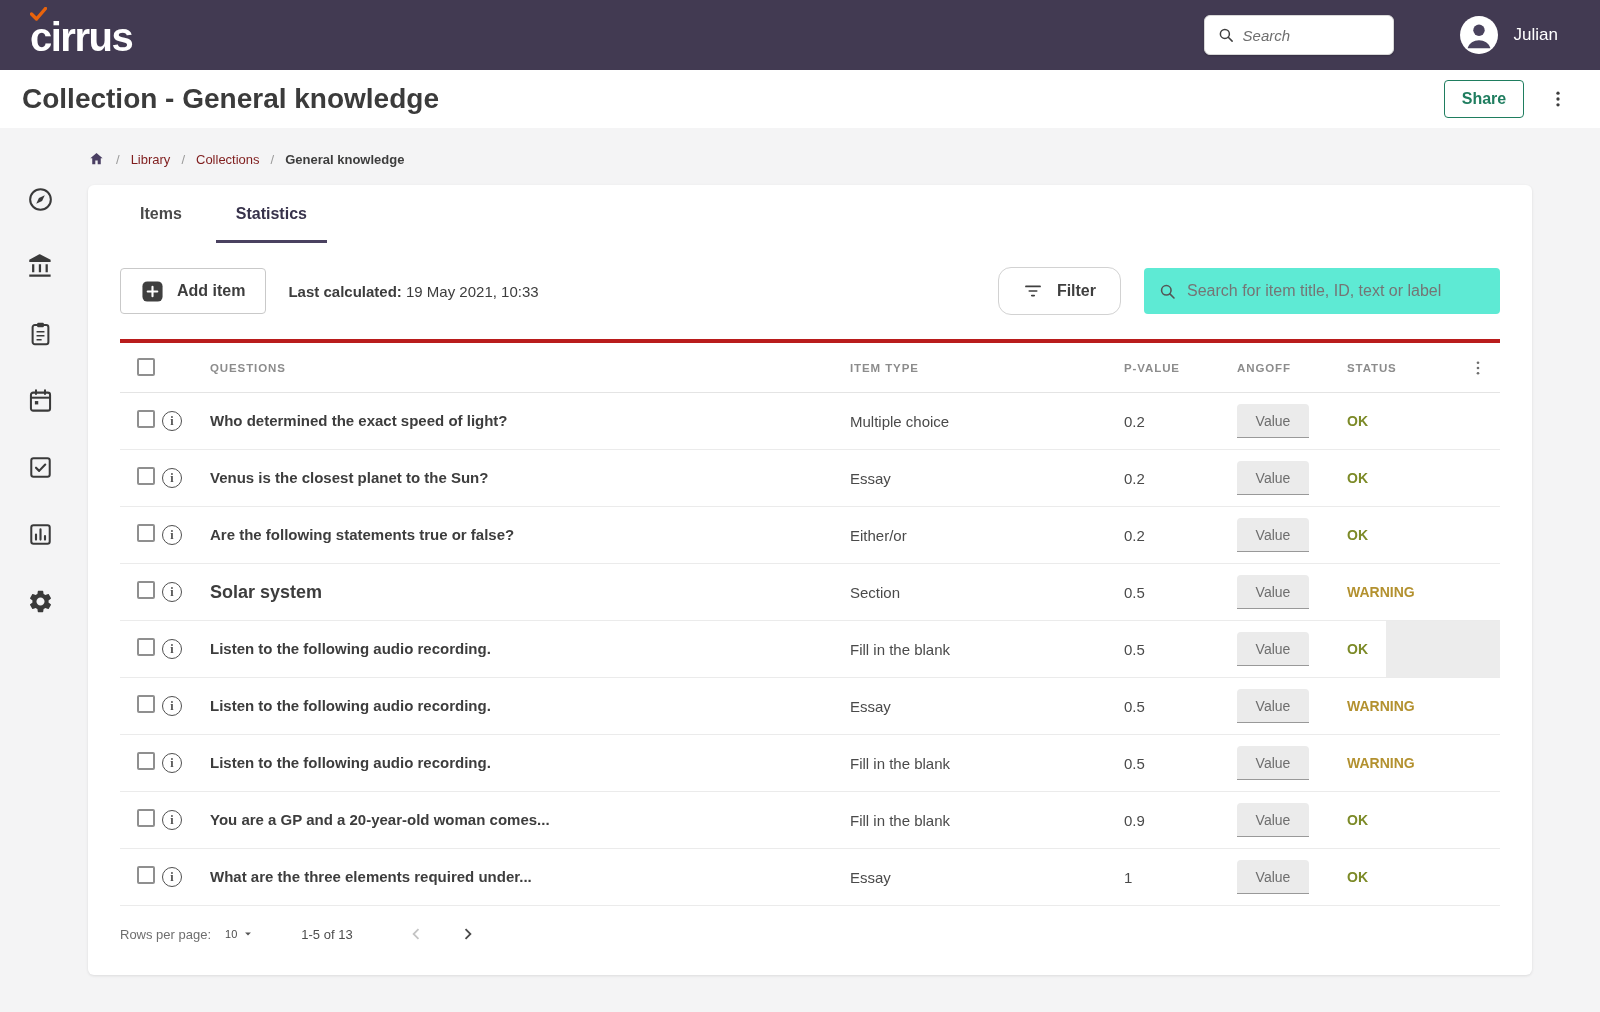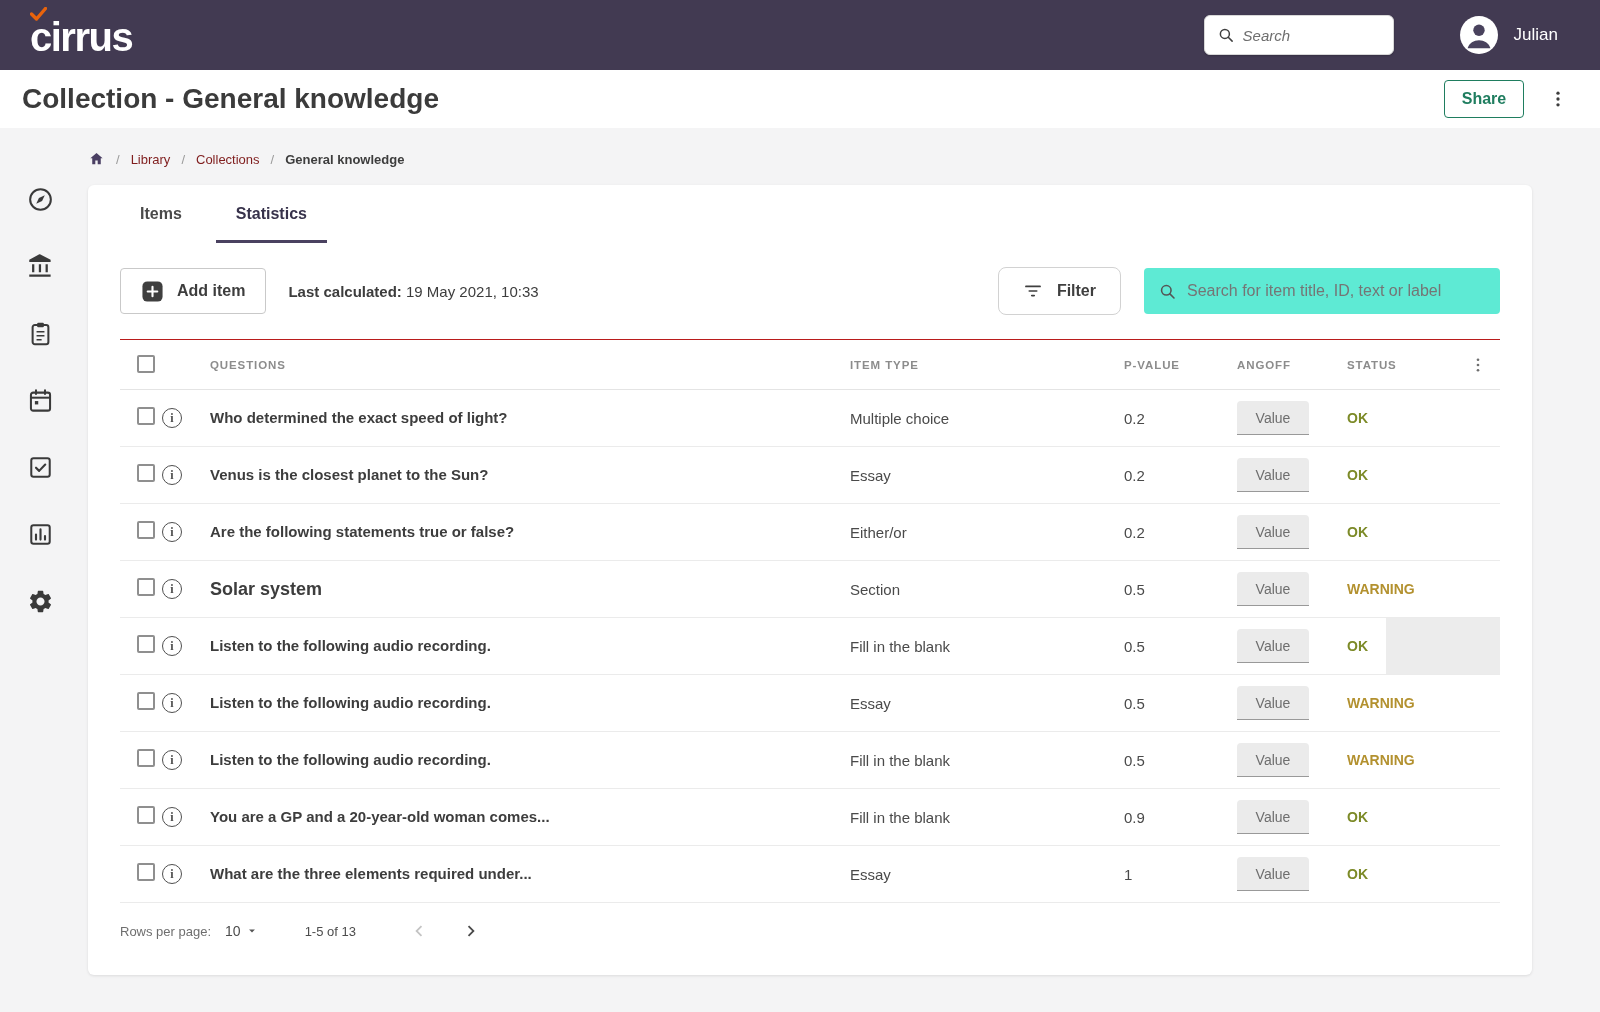--- a/index.html
+++ b/index.html
@@ -51,29 +51,29 @@
     position:relative; background:none; border:none; cursor:pointer; font-family:"Liberation Sans",sans-serif; margin-right:14px; }
   .tab.active { color:#37324b; }
   .tab.active::after { content:""; position:absolute; left:0; right:0; bottom:0; height:3px; background:var(--tab); }
 
   
   .toolbar { display:flex; align-items:center; padding:24px 32px 0; }
   .add-item { height:46px; border:1px solid #c9c9c9; border-radius:4px; background:#fff; padding:0 20px;
     display:flex; align-items:center; gap:13px; font-size:16px; font-weight:700; color:#3d3d3d; cursor:pointer; font-family:"Liberation Sans",sans-serif; }
   .last-calc { margin-left:22px; font-size:15px; color:#3d3d3d; }
   .last-calc b { font-weight:700; }
-  .filter-btn { margin-left:auto; height:48px; border:1px solid #d2d2d2; border-radius:8px; background:#fff; padding:0 24px;
+  .filter-btn { margin-left:auto; height:48px; border:1px solid #d2d2d2; border-radius:13px; background:#fff; padding:0 24px;
     display:flex; align-items:center; gap:14px; font-size:16px; font-weight:700; color:#3f3f3f; cursor:pointer; font-family:"Liberation Sans",sans-serif; }
   .table-search { margin-left:23px; width:356px; height:46px; background:#5eead4; border-radius:4px;
     display:flex; align-items:center; gap:10px; padding:0 14px; }
   .table-search input { border:none; outline:none; background:transparent; flex:1; font-size:16px; color:#3d3d3d; font-family:"Liberation Sans",sans-serif; }
   .table-search input::placeholder { color:#757575; }
 
   
-  .table { margin:24px 32px 0; border-top:1px solid #b91c1c; }
+  .table { margin:24px 32px 0; border-top:4px solid #b91c1c; }
   .thead, .trow { display:grid; grid-template-columns:42px 48px 1fr 274px 113px 110px 160px 33px; align-items:center; }
   .thead { height:50px; border-bottom:1px solid #e4e4e4; color:#8c8c8c; font-size:11.5px; font-weight:700; letter-spacing:.9px; }
   .trow { height:57px; border-bottom:1px solid #ebebeb; position:relative; }
   .cell-cb { padding-left:17px; }
   .pad { padding-left:40px; }
   .checkbox { width:18px; height:18px; border:2px solid #8f8f8f; border-radius:2px; background:#fff; cursor:pointer; display:inline-block; }
   .info-ic { width:20px; height:20px; border:1.6px solid #4f4f4f; border-radius:50%; color:#4f4f4f;
     display:flex; align-items:center; justify-content:center; font-size:12px; font-weight:700; font-family:"Liberation Serif",serif; cursor:pointer; }
   .q-text { font-size:15px; font-weight:700; color:#3d3d3d; cursor:pointer; }
   .q-text.section { font-size:18px; }
@@ -84,21 +84,21 @@
   .st-ok { color:var(--ok); }
   .st-warn { color:var(--warn); }
   .row-hl { display:none; position:absolute; right:0; top:0; bottom:0; width:114px; background:#ececec; }
   .trow.end-hl .row-hl { display:block; }
   .col-menu-btn { background:none; border:none; color:#6e6e6e; cursor:pointer; padding:2px; }
 
   
   .tfoot { height:56px; display:flex; align-items:center; justify-content:flex-start; padding-right:10px;
     font-size:13px; color:#6e6e6e; }
   .rpp-label { margin-right:14px; }
-  .rpp-select { display:flex; align-items:center; gap:4px; background:none; border:none; font-size:14px; color:#4c4c4c; cursor:pointer; font-family:"Liberation Sans",sans-serif; }
+  .rpp-select { display:flex; align-items:center; gap:4px; background:none; border:none; font-size:11px; color:#4c4c4c; cursor:pointer; font-family:"Liberation Sans",sans-serif; }
   .range { margin-left:46px; color:#4c4c4c; }
   .pager { display:flex; align-items:center; gap:26px; margin-left:50px; }
   .pg-btn { background:none; border:none; cursor:pointer; padding:2px; }
   .pg-prev { color:#c4c4c4; }
   .pg-next { color:#4a4a4a; }
 </style>
 </head>
 <body>
 
 <header class="topbar">

